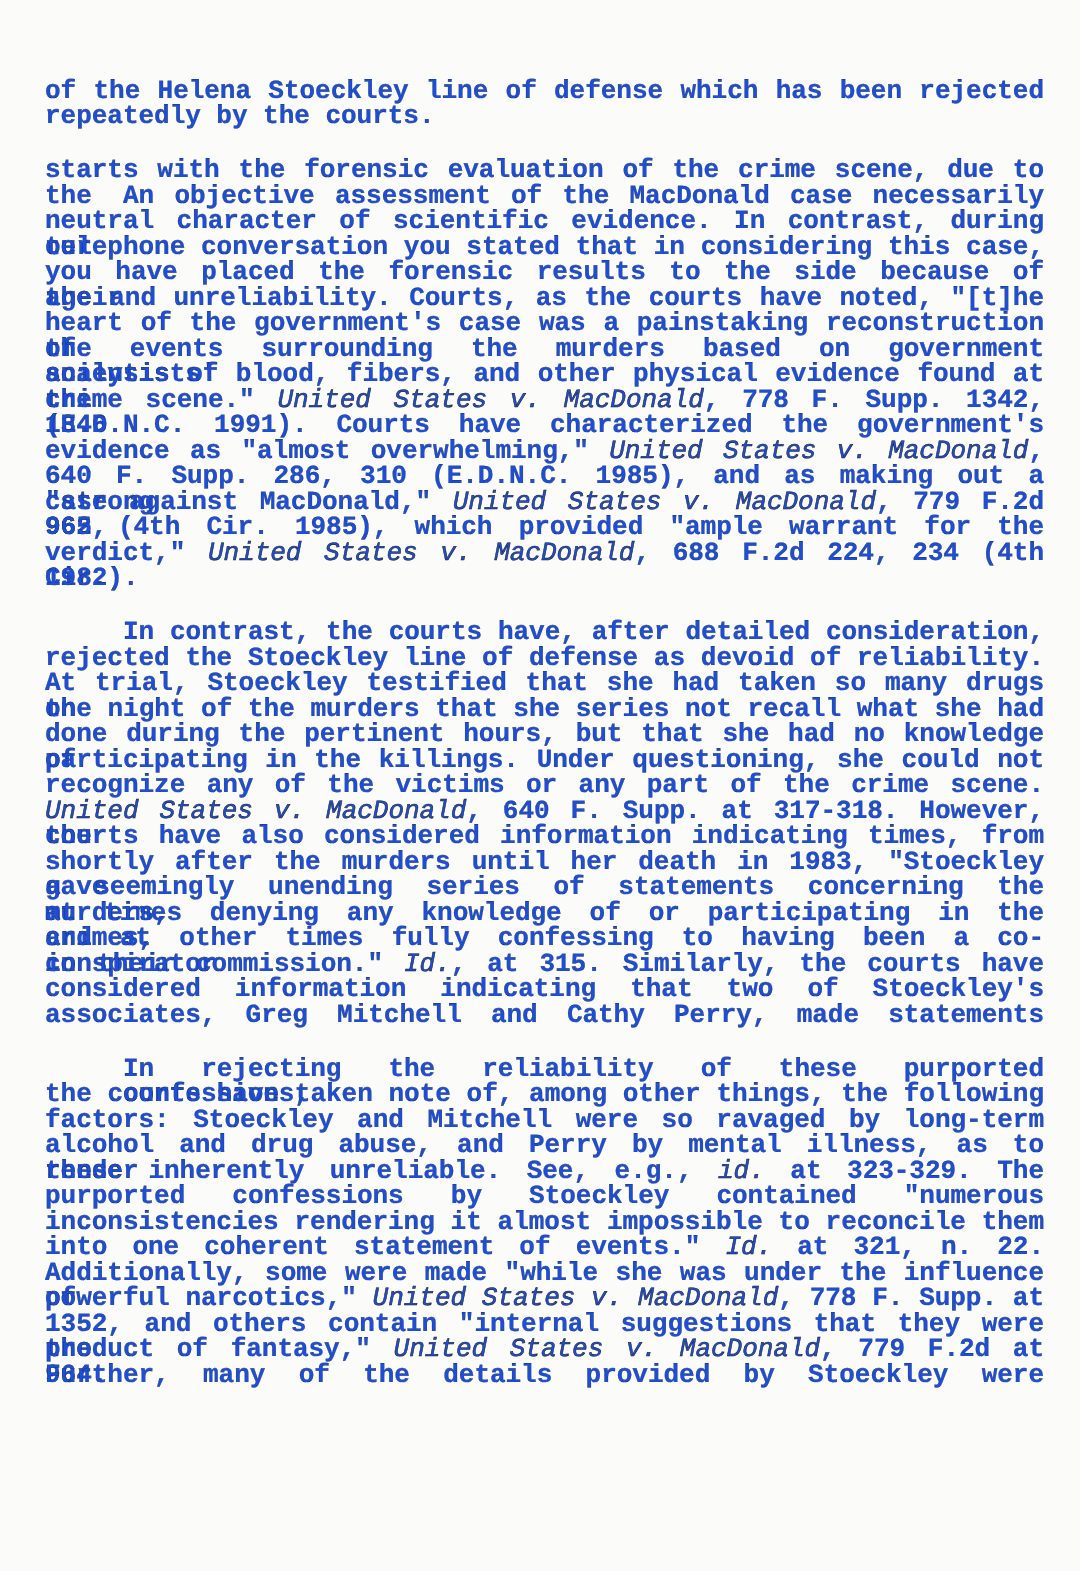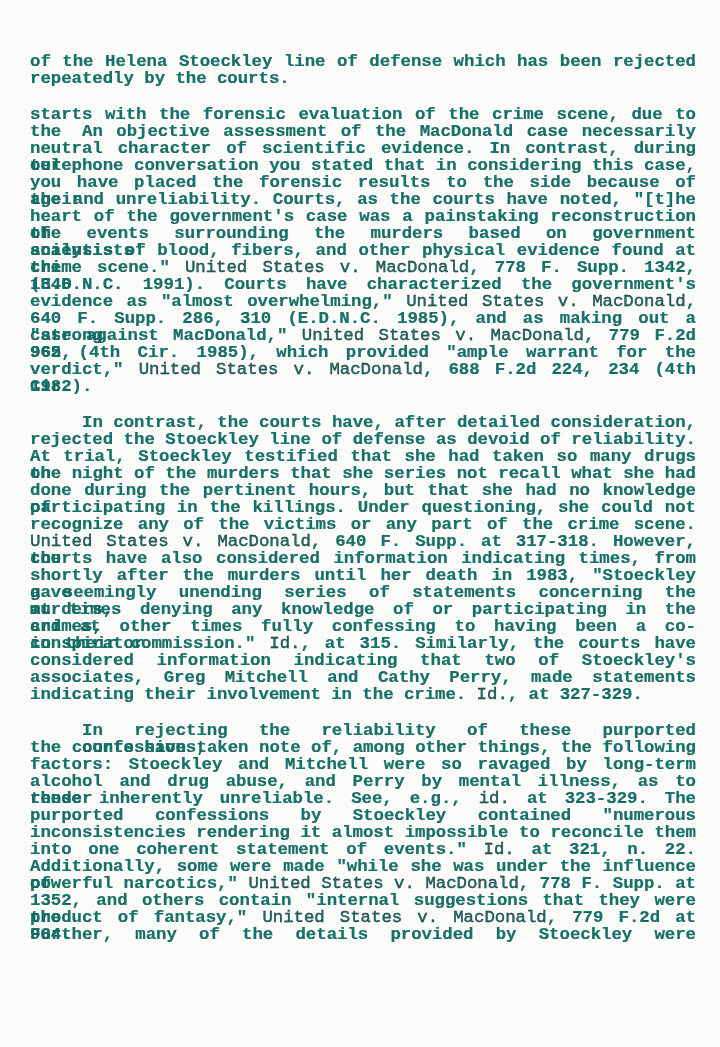--- a/index.html
+++ b/index.html
@@ -9,36 +9,36 @@
     overflow: hidden;
     position: relative;
   }
   .page {
     position: absolute;
     left: 30px; top: 53px;
     width: 666px;
     font-family: "Liberation Mono", "DejaVu Sans Mono", monospace;
     font-size: 17.4px;
     line-height: 17px;
-    color: #0f766e;
+    color: #1d4ed8;
     font-weight: bold;
     -webkit-text-stroke: 0.15px #1a1a1a;
     letter-spacing: -0.05px;
   }
   .line {
     display: block;
     height: 17px;
     white-space: nowrap;
     text-align: justify;
     text-align-last: justify;
   }
   .line.last { text-align-last: left; }
   .line.indent { padding-left: 52px; }
   .blank { height: 19px; }
-  .it { font-weight: normal; -webkit-text-stroke: 0.35px #1a1a1a; }
+  .it { font-style: italic; font-weight: normal; -webkit-text-stroke: 0.35px #1a1a1a; }
   .line.justify { white-space: normal; }
 </style>
 </head>
 <body>
 
 <div class="page" id="page">
     <div>
       <div class="line justify"><span>of the Helena Stoeckley line of defense which has been rejected</span></div>
       <div class="line justify last"><span>repeatedly by the courts.</span></div>
     </div>
@@ -73,21 +73,20 @@
       <div class="line justify"><span>recognize any of the victims or any part of the crime scene.</span></div>
       <div class="line justify"><span class="it">United States v. MacDonald</span><span>, 640 F. Supp. at 317-318. However, the</span></div>
       <div class="line justify"><span>courts have also considered information indicating times, from</span></div>
       <div class="line justify"><span>shortly after the murders until her death in 1983, "Stoeckley gave</span></div>
       <div class="line justify"><span>a seemingly unending series of statements concerning the murders,</span></div>
       <div class="line justify"><span>at times denying any knowledge of or participating in the crimes,</span></div>
       <div class="line justify"><span>and at other times fully confessing to having been a co-conspirator</span></div>
       <div class="line justify"><span>in their commission." </span><span class="it">Id.</span><span>, at 315. Similarly, the courts have</span></div>
       <div class="line justify"><span>considered information indicating that two of Stoeckley's</span></div>
       <div class="line justify"><span>associates, Greg Mitchell and Cathy Perry, made statements</span></div>
-      <div class="line justify last"><span>indicating their involvement in the crime. </span><span class="it">Id.</span><span>, at 327-329.</span></div>
     </div>
     <div class="blank"></div>
     <div>
       <div class="line justify indent"><span>In rejecting the reliability of these purported confessions,</span></div>
       <div class="line justify"><span>the courts have taken note of, among other things, the following</span></div>
       <div class="line justify"><span>factors: Stoeckley and Mitchell were so ravaged by long-term</span></div>
       <div class="line justify"><span>alcohol and drug abuse, and Perry by mental illness, as to render</span></div>
       <div class="line justify"><span>these inherently unreliable. See, e.g., </span><span class="it">id.</span><span> at 323-329. The</span></div>
       <div class="line justify"><span>purported confessions by Stoeckley contained "numerous</span></div>
       <div class="line justify"><span>inconsistencies rendering it almost impossible to reconcile them</span></div>

